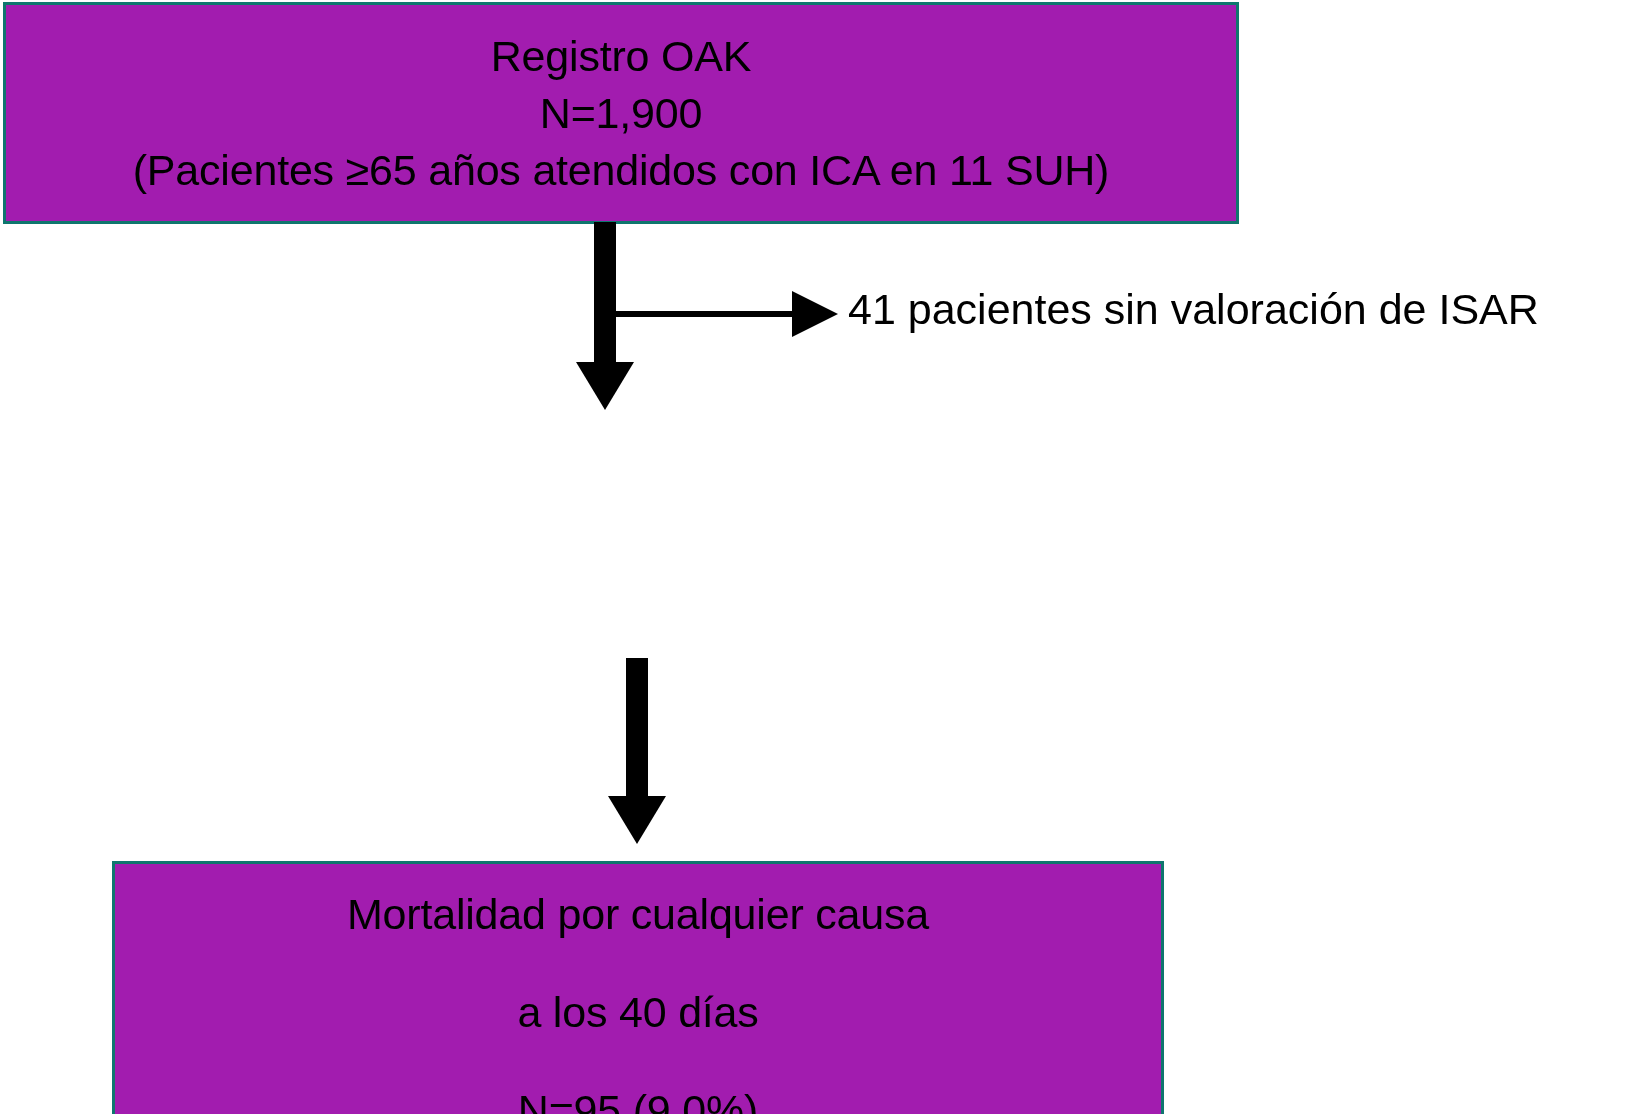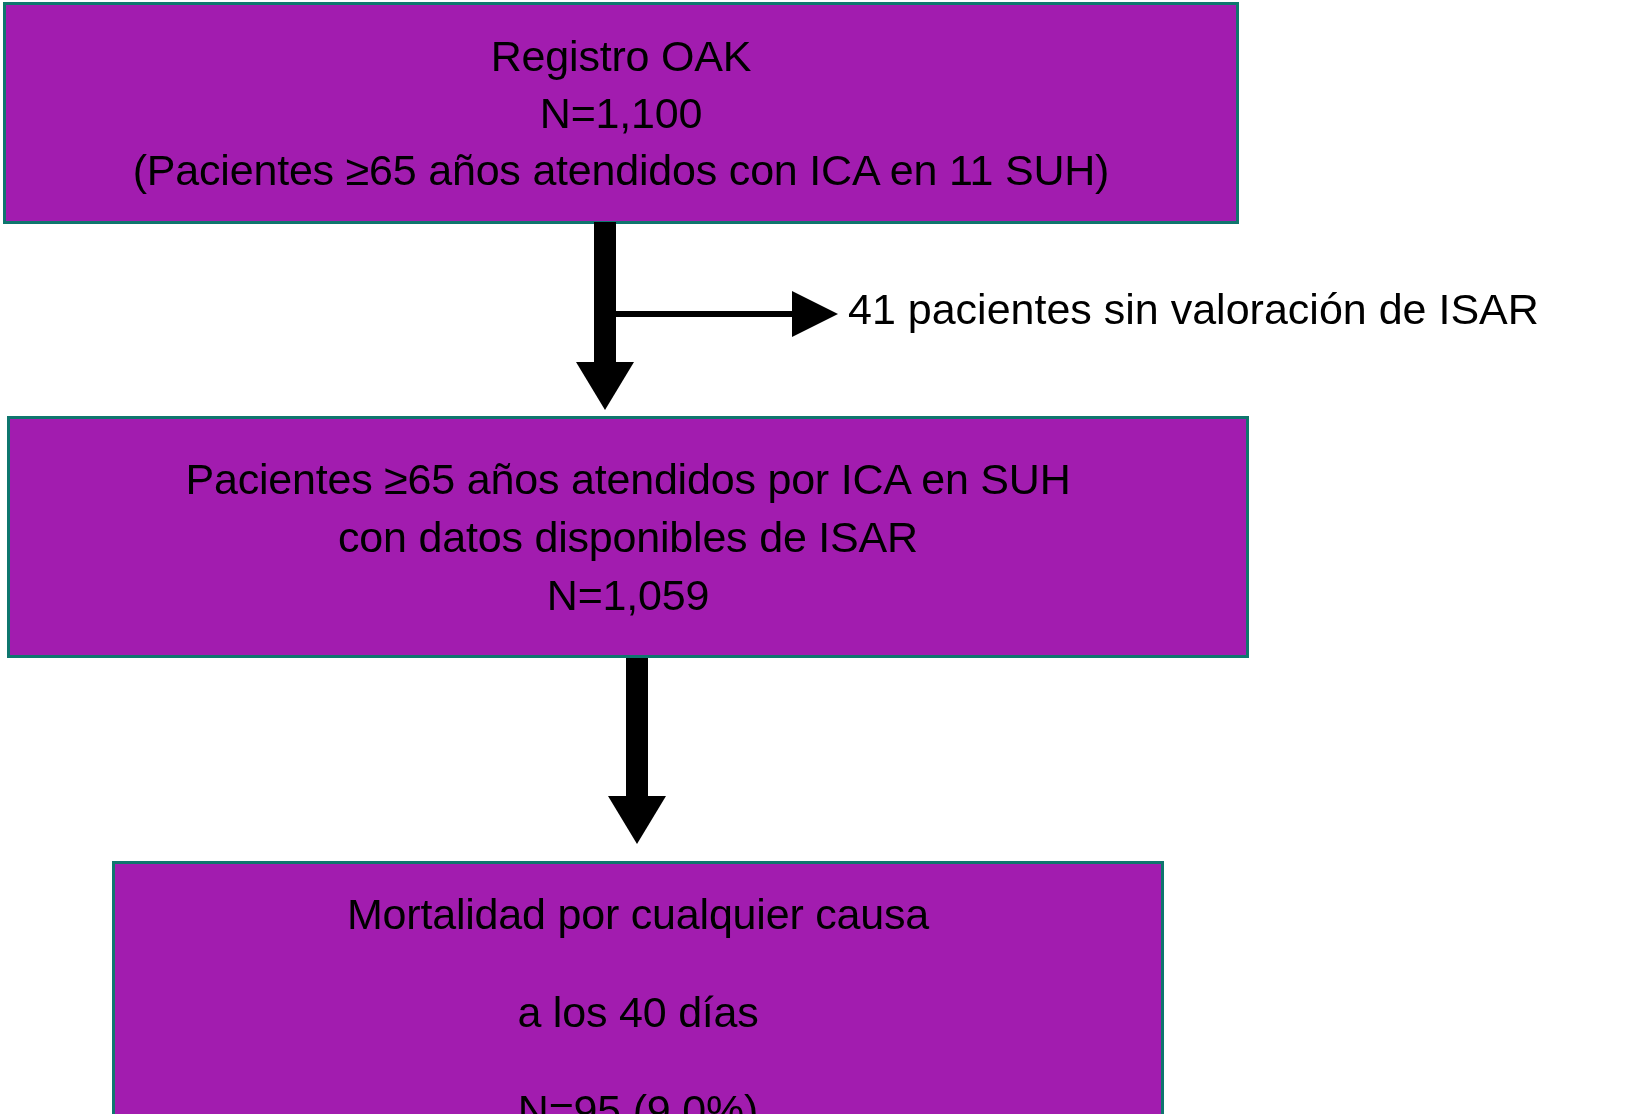--- a/index.html
+++ b/index.html
@@ -100,38 +100,33 @@
     text-align: left;
   }
 </style>
 </head>
 <body>
 
 <div id="canvas">
 
   <div class="node-box" id="box-registro">
     <span class="node-line">Registro OAK</span>
-    <span class="node-line">N=1,100</span>
+    <span class="node-line">N=1,900</span>
     <span class="node-line">(Pacientes ≥65 años atendidos con ICA en 11 SUH)</span>
   </div>
 
   <div class="v-arrow">
     <div class="v-shaft" id="arrow-1-shaft"></div>
     <div class="v-head" id="arrow-1-head"></div>
   </div>
 
   <div id="branch-line"></div>
   <div id="branch-head"></div>
   <div id="exclusion-label">41 pacientes sin valoración de ISAR</div>
 
-  <div class="node-box" id="box-isar">
-    <span class="node-line">Pacientes ≥65 años atendidos por ICA en SUH</span>
-    <span class="node-line">con datos disponibles de ISAR</span>
-    <span class="node-line">N=1,059</span>
-  </div>
 
   <div class="v-arrow">
     <div class="v-shaft" id="arrow-2-shaft"></div>
     <div class="v-head" id="arrow-2-head"></div>
   </div>
 
   <div class="node-box" id="box-mortalidad">
     <span class="node-line">Mortalidad por cualquier causa</span>
     <span class="node-line">a los 40 días</span>
     <span class="node-line">N=95 (9,0%)</span>

